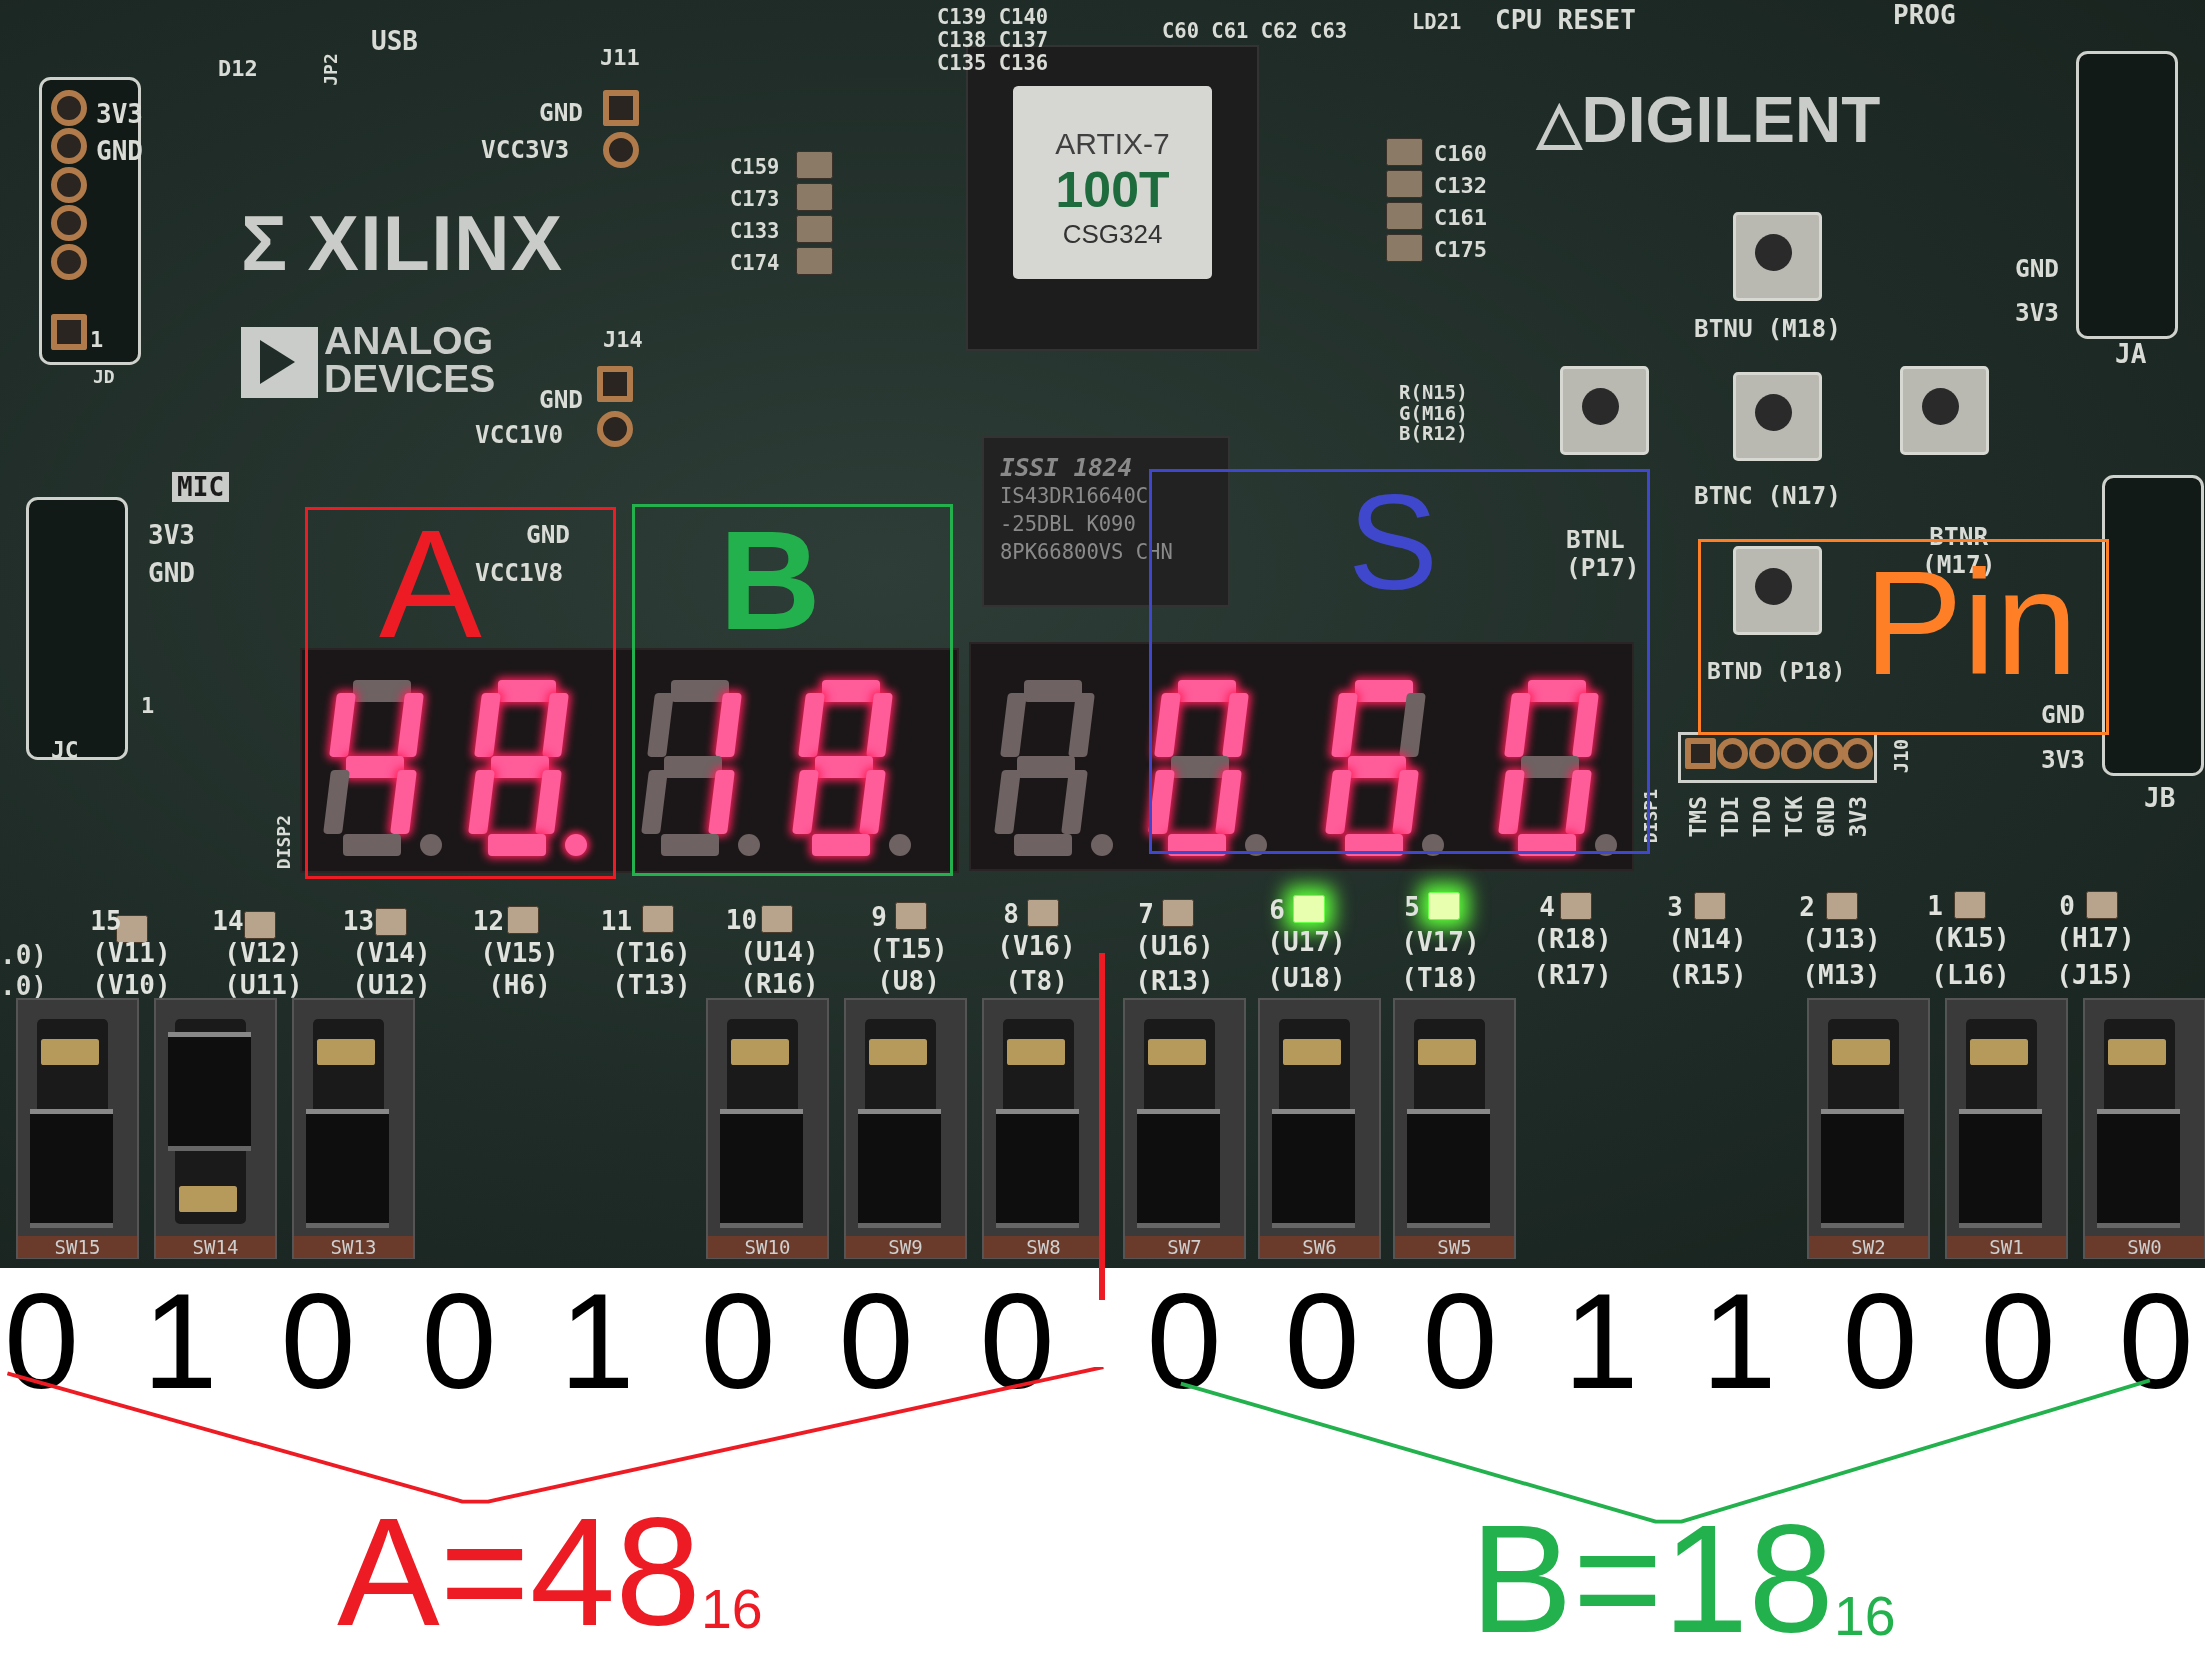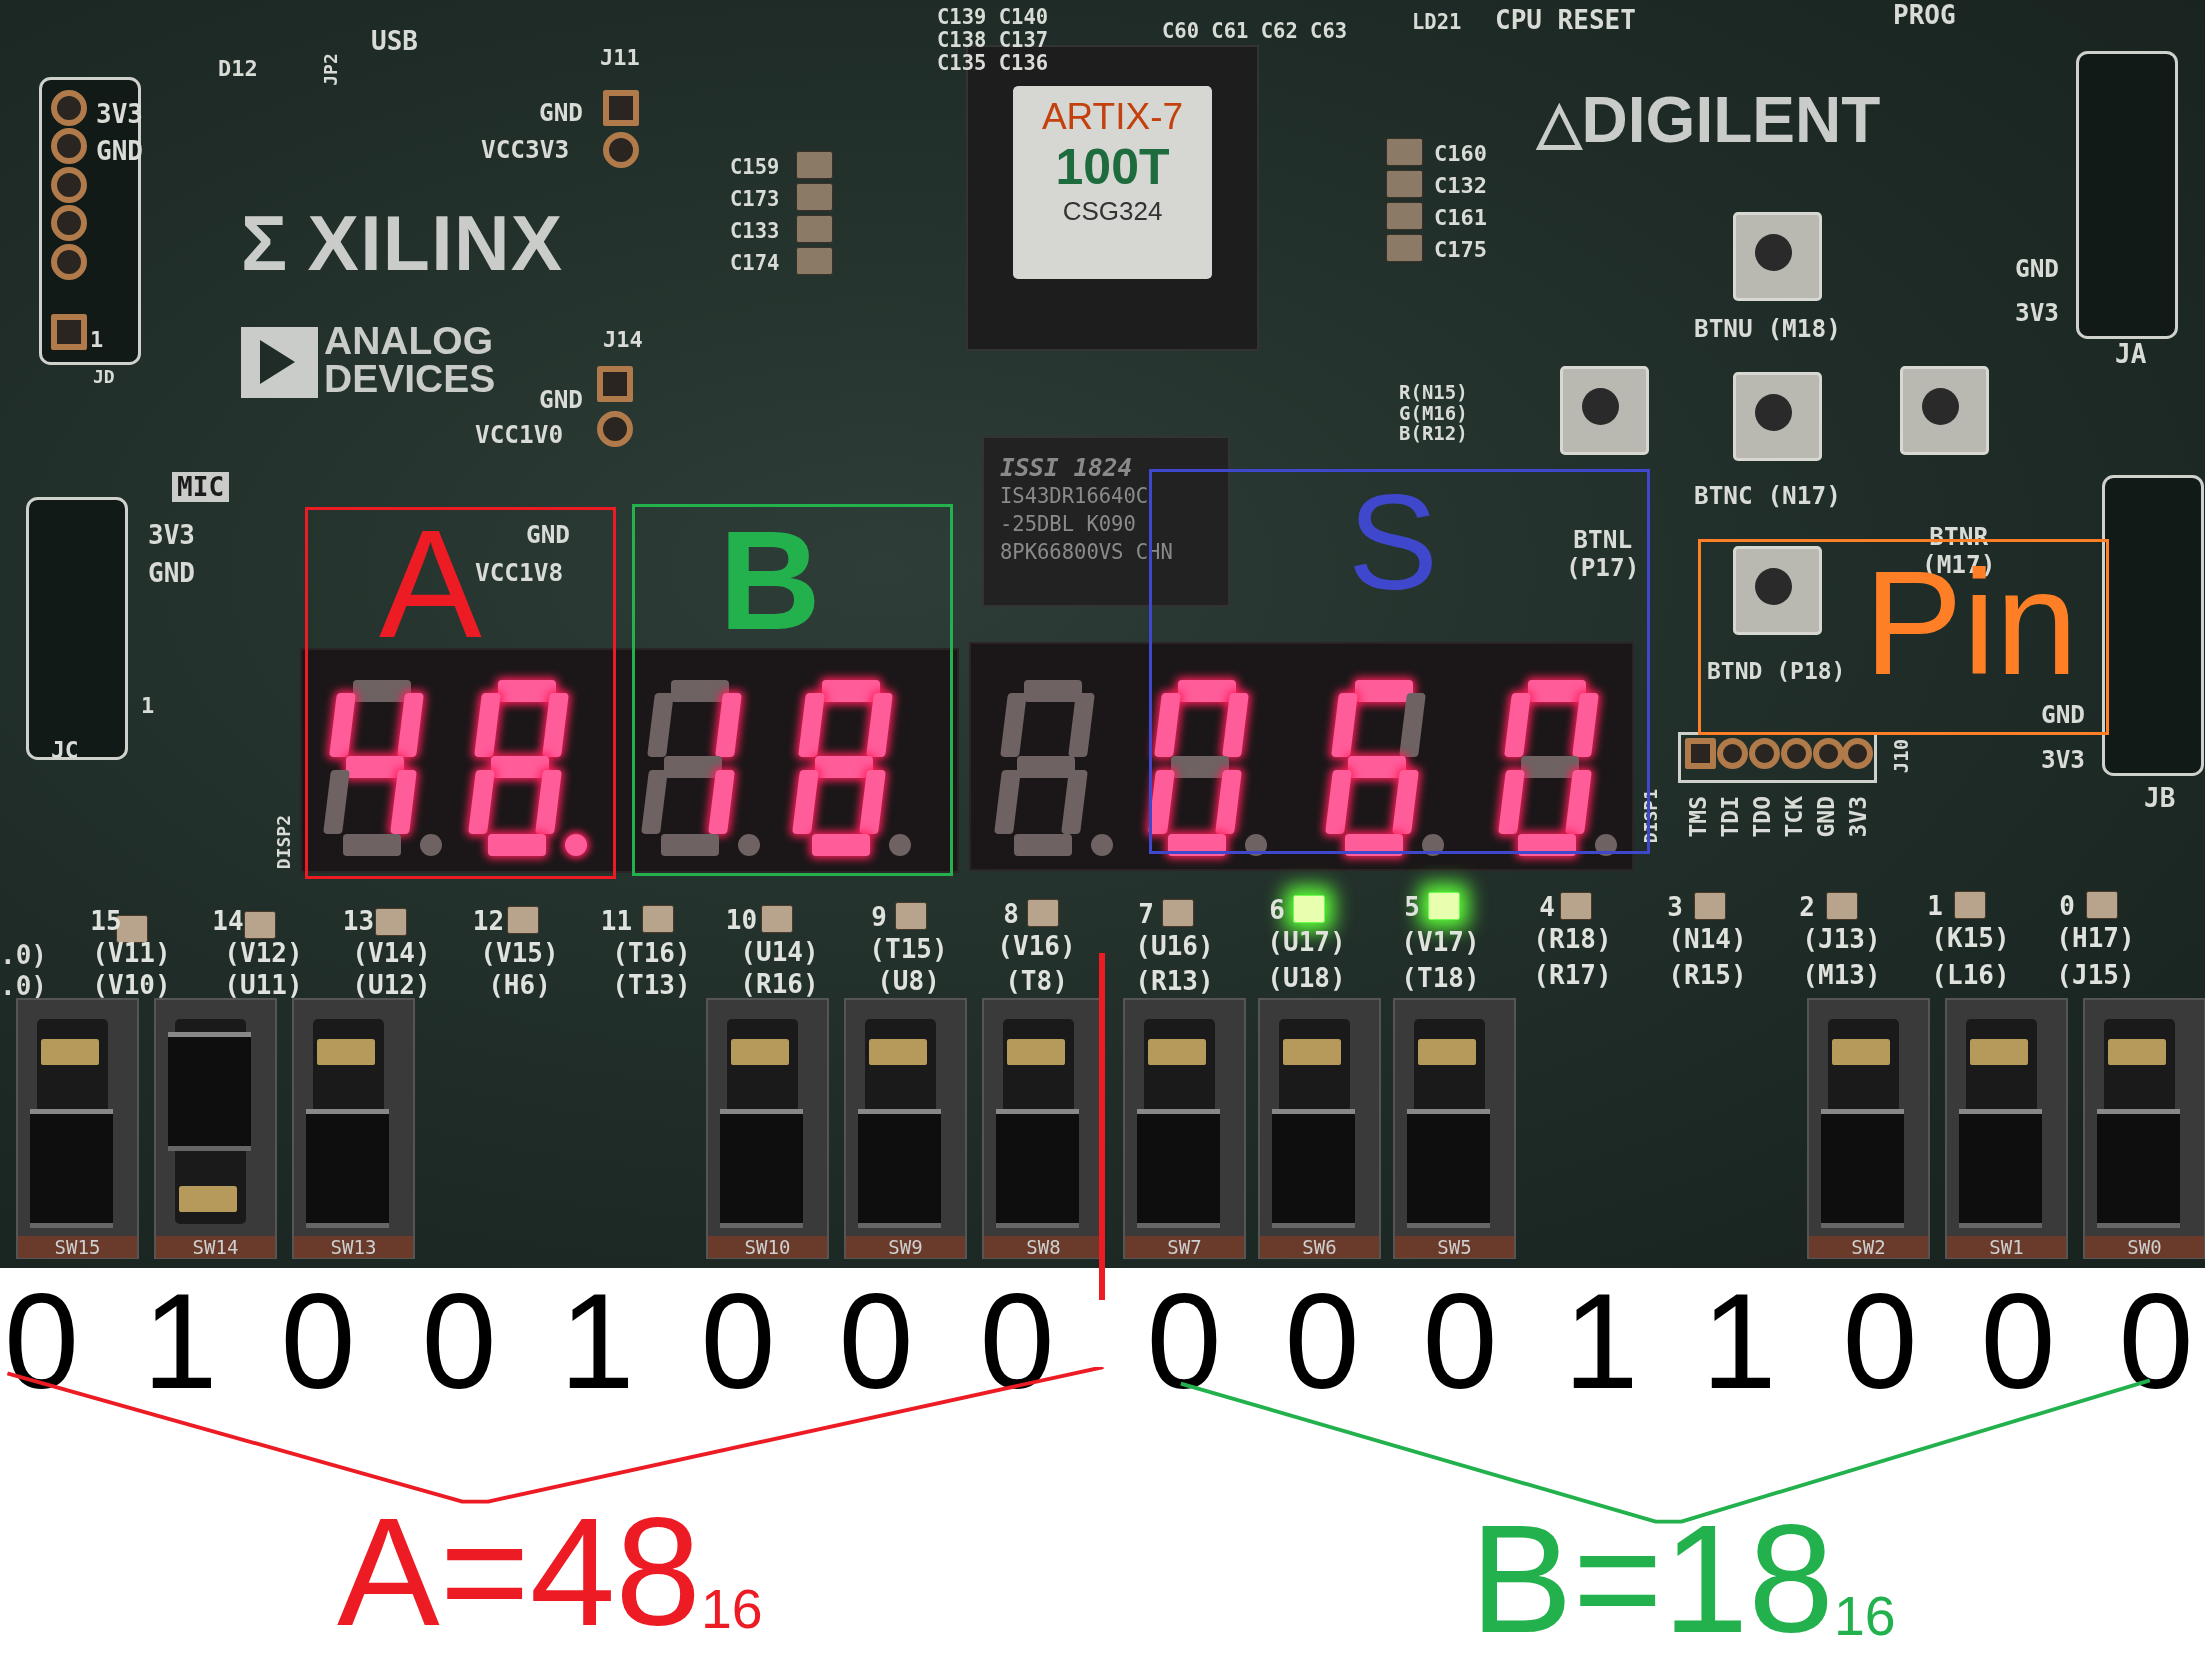--- a/index.html
+++ b/index.html
@@ -79,21 +79,21 @@
   <div class="header" style="left:26px; top:497px; height:257px;"></div>
   <div class="silk" style="left:148px;top:520px;font-size:26px">3V3</div>
   <div class="silk" style="left:148px;top:558px;font-size:26px">GND</div>
   <div class="silk" style="left:141px;top:693px;font-size:22px">1</div>
   <div class="silk" style="left:51px;top:737px;font-size:23px">JC</div>
   <div class="silk" style="left:526px;top:520px;font-size:24.4px">GND</div>
   <div class="silk" style="left:475px;top:558px;font-size:24.4px">VCC1V8</div>
 
   <div class="chip" style="left:966px;top:45px;width:289px;height:302px;">
     <div style="position:absolute;left:45px;top:39px;width:199px;height:193px;background:#d6d6d2;border-radius:5.1px;text-align:center;">
-      <div style="font-size:37px;color:#c2410c;margin-top:10px;">ARTIX-7</div>
+      <div style="font-size:30px;color:#404040;margin-top:41px;">ARTIX-7</div>
       <div style="font-size:50px;color:#1e6b3d;font-weight:bold;">100T</div>
       <div style="font-size:26px;color:#333;">CSG324</div>
     </div>
   </div>
   <div class="silk" style="left:937px;top:6.4px;font-size:20.5px;line-height:23px">
       <div>C139 C140</div>
       <div>C138 C137</div>
       <div>C135 C136</div>
     </div>
   <div class="silk" style="left:1162px;top:19px;font-size:20.5px">C60 C61 C62 C63</div>
@@ -133,21 +133,21 @@
       <div style="font-style:italic;font-weight:bold;font-size:24.4px">ISSI 1824</div>
       <div>IS43DR16640C</div>
       <div>-25DBL  K090</div>
       <div>8PK66800VS CHN</div>
     </div>
   </div>
 
   <div class="btn" style="left:1733px;top:212px"></div>
   <div class="silk" style="left:1694px;top:314px;font-size:24.4px">BTNU (M18)</div>
   <div class="btn" style="left:1560px;top:366px"></div>
-  <div class="silk" style="left:1566px;top:526px;font-size:24.4px;line-height:28px;text-align:center">
+  <div class="silk" style="left:1566px;top:526px;font-size:24.4px;line-height:28px;">
       <div>BTNL</div>
       <div>(P17)</div>
     </div>
   <div class="btn" style="left:1733px;top:372px"></div>
   <div class="silk" style="left:1694px;top:481px;font-size:24.4px">BTNC (N17)</div>
   <div class="btn" style="left:1900px;top:366px"></div>
   <div class="silk" style="left:1922px;top:523px;font-size:24.4px;line-height:28px;text-align:center">
       <div>BTNR</div>
       <div>(M17)</div>
     </div>

